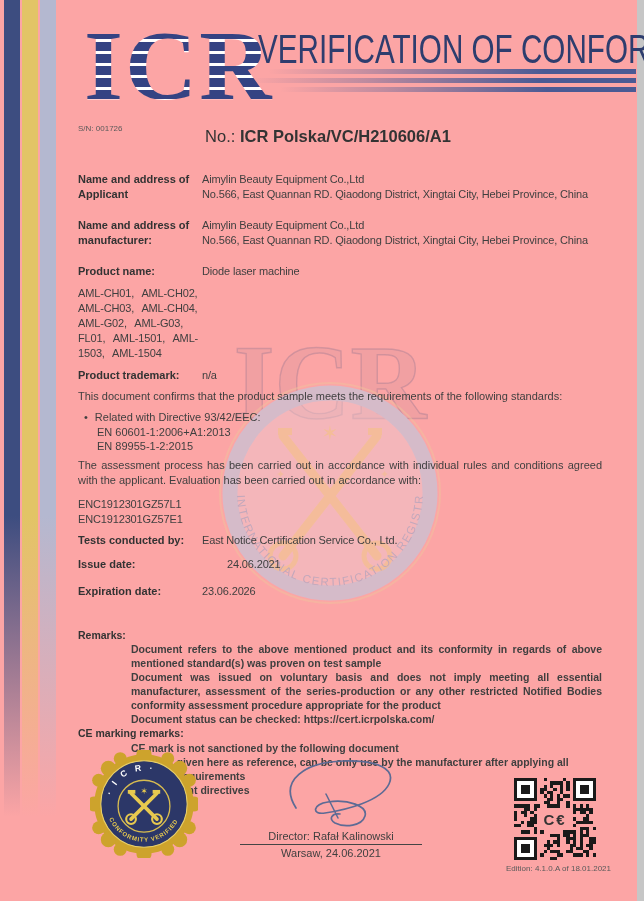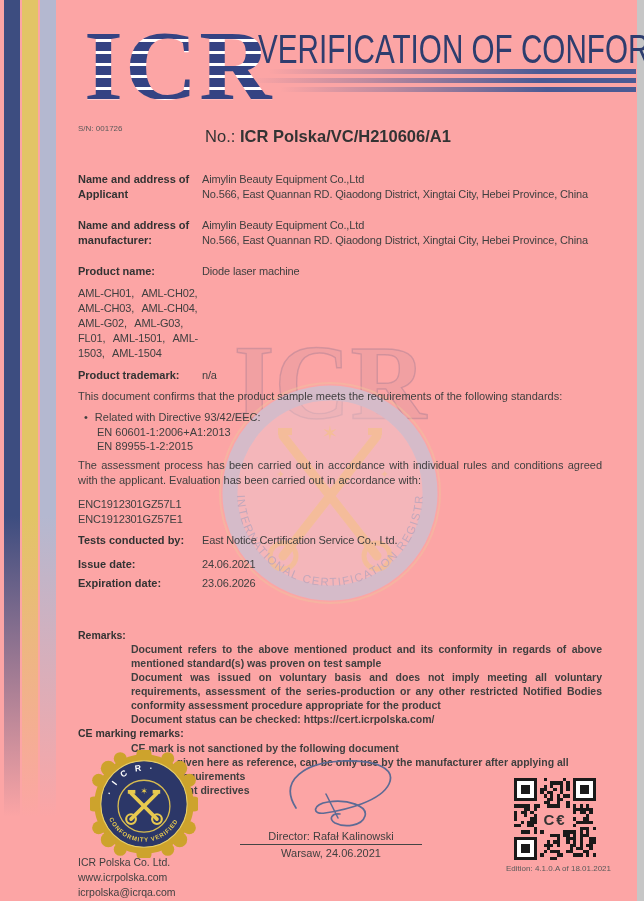--- a/index.html
+++ b/index.html
@@ -141,34 +141,34 @@
     <p class="para just" style="margin-bottom:10px;">The assessment process has been carried out in accordance with individual rules and conditions agreed with the applicant. Evaluation has been carried out in accordance with:</p>
 
     <div class="row" style="margin-bottom:6px;">
       <div class="val">ENC1912301GZ57L1
 ENC1912301GZ57E1</div>
     </div>
     <div class="row" style="margin-bottom:9px;">
       <div class="lbl">Tests conducted by:</div>
       <div class="val">East Notice Certification Service Co., Ltd.</div>
     </div>
-    <div class="row" style="margin-bottom:4px;">
+    <div class="row" style="margin-bottom:12px;gap:25px;">
       <div class="lbl">Issue date:</div>
       <div class="val">24.06.2021</div>
     </div>
     <div class="row">
       <div class="lbl">Expiration date:</div>
       <div class="val">23.06.2026</div>
     </div>
   </div>
 
   <div class="remarks">
     <div class="title">Remarks:</div>
     <div class="line just">Document refers to the above mentioned product and its conformity in regards of above mentioned standard(s) was proven on test sample</div>
-    <div class="line just">Document was issued on voluntary basis and does not imply meeting all voluntary requirements, assessment of the series-production or any other restricted Notified Bodies conformity assessment procedure appropriate for the product</div>
+    <div class="line just">Document was issued on voluntary basis and does not imply meeting all essential manufacturer, assessment of the series-production or any other restricted Notified Bodies conformity assessment procedure appropriate for the product</div>
     <div class="line">Document status can be checked: https://cert.icrpolska.com/</div>
     <div class="title">CE marking remarks:</div>
     <div class="line">CE mark is not sanctioned by the following document</div>
     <div class="line">CE mark given here as reference, can be only use by the manufacturer after applying all essential requirements</div>
     <div class="line">from relevant directives</div>
   </div>
 
   <svg class="seal" viewBox="0 0 100 100">
     <g fill="#cda32c">
       <circle cx="50" cy="50" r="46"></circle>
@@ -205,25 +205,20 @@
       <line x1="38" y1="64" x2="62" y2="40" stroke-width="3.4" stroke-linecap="round"></line>
       <line x1="62" y1="64" x2="38" y2="40" stroke-width="3.4" stroke-linecap="round"></line>
       <circle cx="38" cy="64" r="4.5" fill="none" stroke-width="2"></circle>
       <circle cx="62" cy="64" r="4.5" fill="none" stroke-width="2"></circle>
       <rect x="58" y="37" width="7" height="3.5" fill="#e7c94f" stroke="none"></rect>
       <rect x="35" y="37" width="7" height="3.5" fill="#e7c94f" stroke="none"></rect>
     </g>
     <text x="50" y="41" text-anchor="middle" font-size="8" fill="#e7c94f">✶</text>
   </svg>
 
-  <div class="company">
-    <div>ICR Polska Co. Ltd.</div>
-    <div>www.icrpolska.com</div>
-    <div>icrpolska@icrqa.com</div>
-  </div>
 
   <svg class="sig" viewBox="0 0 150 78">
     <path d="M 28,52 C 10,24 38,6 75,5 C 110,4 128,13 121,28 C 113,45 78,54 57,57 C 43,59 45,48 60,46 C 80,43 100,50 97,60 C 94,70 77,72 67,67 C 60,63 64,57 72,58" fill="none" stroke="#5d6b95" stroke-width="1.7" stroke-linecap="round"></path>
     <path d="M 58,38 L 70,62" fill="none" stroke="#5d6b95" stroke-width="1.5" stroke-linecap="round"></path>
   </svg>
   <div class="sig-block">
     <div>Director: Rafał Kalinowski</div>
     <div class="rule"></div>
     <div>Warsaw, 24.06.2021</div>
   </div>

